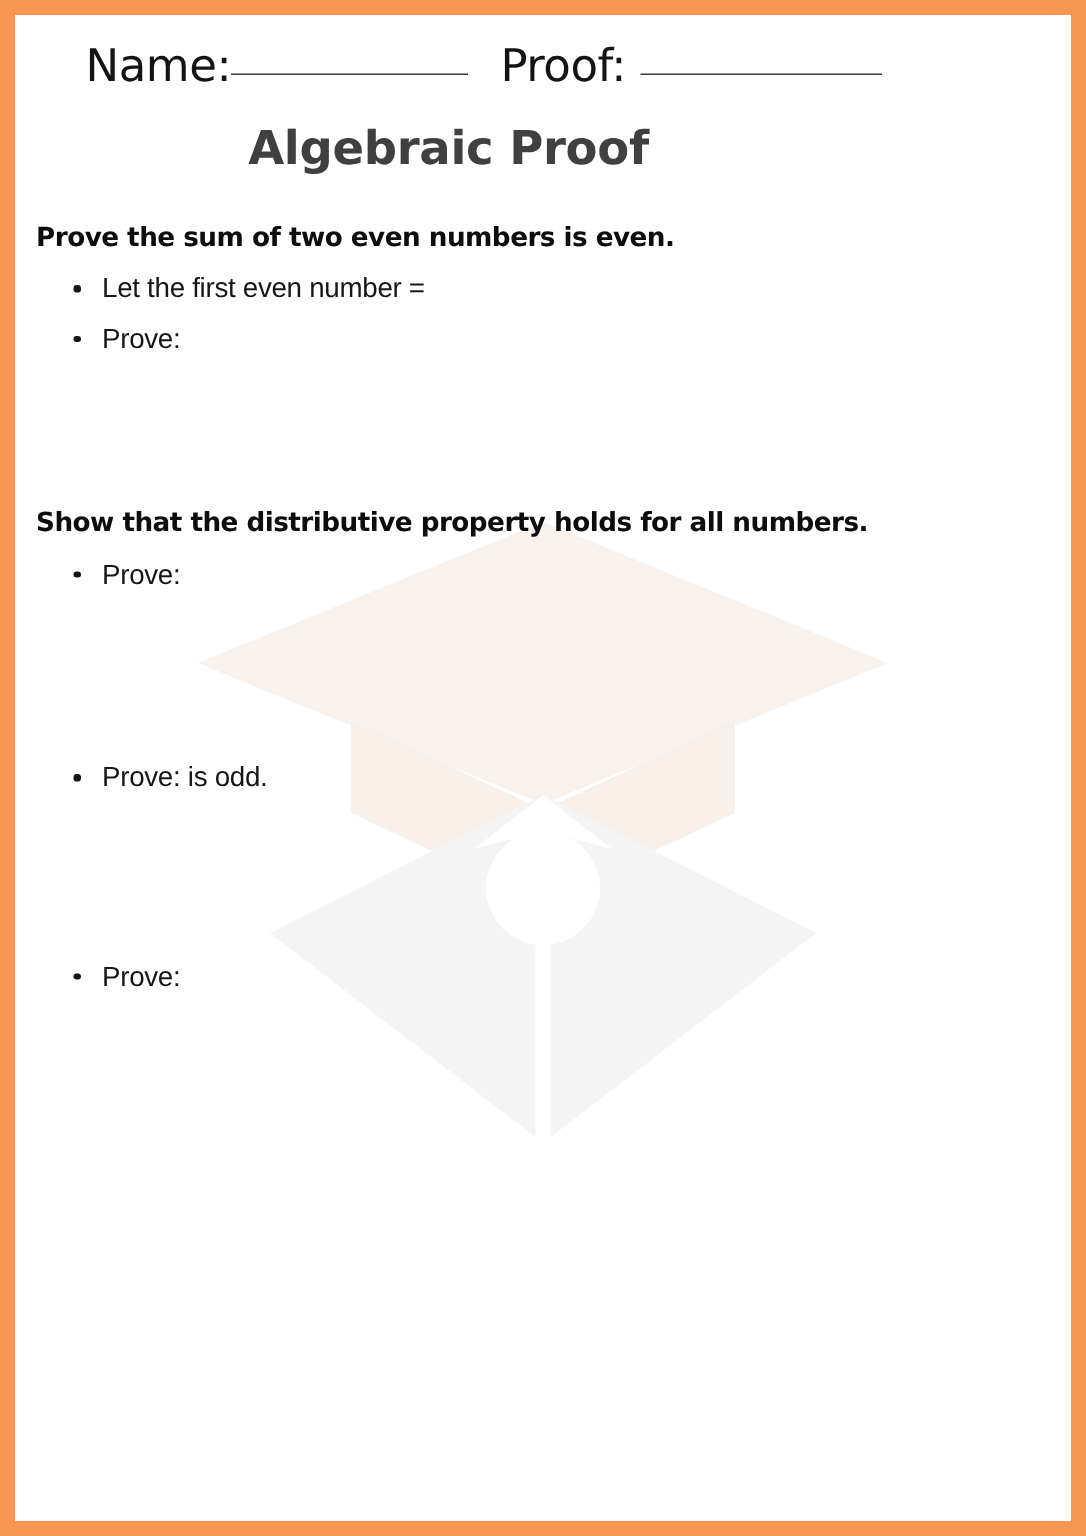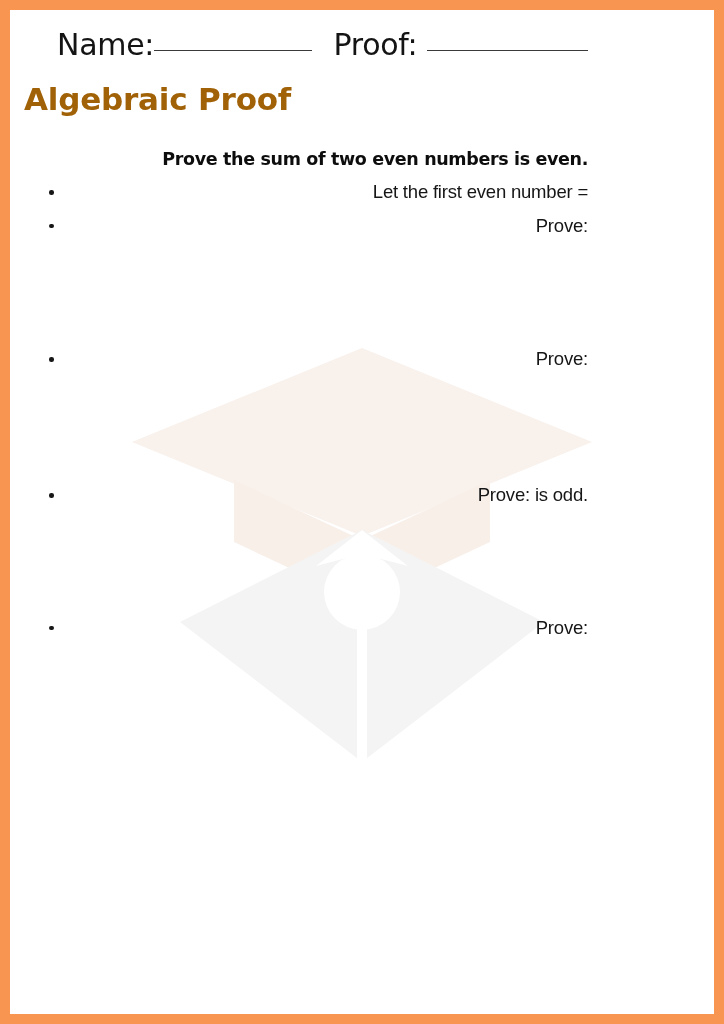--- a/index.html
+++ b/index.html
@@ -74,35 +74,35 @@
     height: 0;
     border-bottom: 1.6px solid #3a3a3a;
     position: relative;
     top: -4px;
   }
   .rule-name { width: 198px; margin-right: 22px; }
   .rule-date { width: 202px; margin-left: 10px; }
 
   
   .worksheet-title {
-    text-align: left;
+    text-align: center;
     font-family: "DejaVu Sans", sans-serif;
     font-size: 31px;
     font-weight: bold;
-    color: #a16207;
+    color: #404040;
     letter-spacing: -0.2px;
     margin-top: 10px;
     padding-right: 14px;
   }
 
   
   .questions {
     margin-top: 31px;
   }
-  .question-block { position: relative; text-align: right; }
+  .question-block { position: relative; }
 
   .q-heading {
     font-family: "DejaVu Sans", sans-serif;
     font-size: 17.5px;
     font-weight: bold;
     color: #0d0d0d;
     line-height: 1.32;
     letter-spacing: -0.35px;
     max-width: 625px;
   }
@@ -176,20 +176,21 @@
       <div class="question-block">
         <div class="q-heading">Prove the sum of two even numbers is even.</div>
         <ul class="q-bullets">
           <li>Let the first even number =</li>
           <li>Prove:</li>
         </ul>
         <div class="gap-1"></div>
       </div>
 
       <div class="question-block">
+        <div class="q-heading">Show that the distributive property holds for all numbers.</div>
         <ul class="q-bullets">
           <li>Prove:</li>
         </ul>
         <div class="gap-2"></div>
       </div>
 
       <div class="question-block">
         <ul class="q-bullets">
           <li>Prove: is odd.</li>
         </ul>

